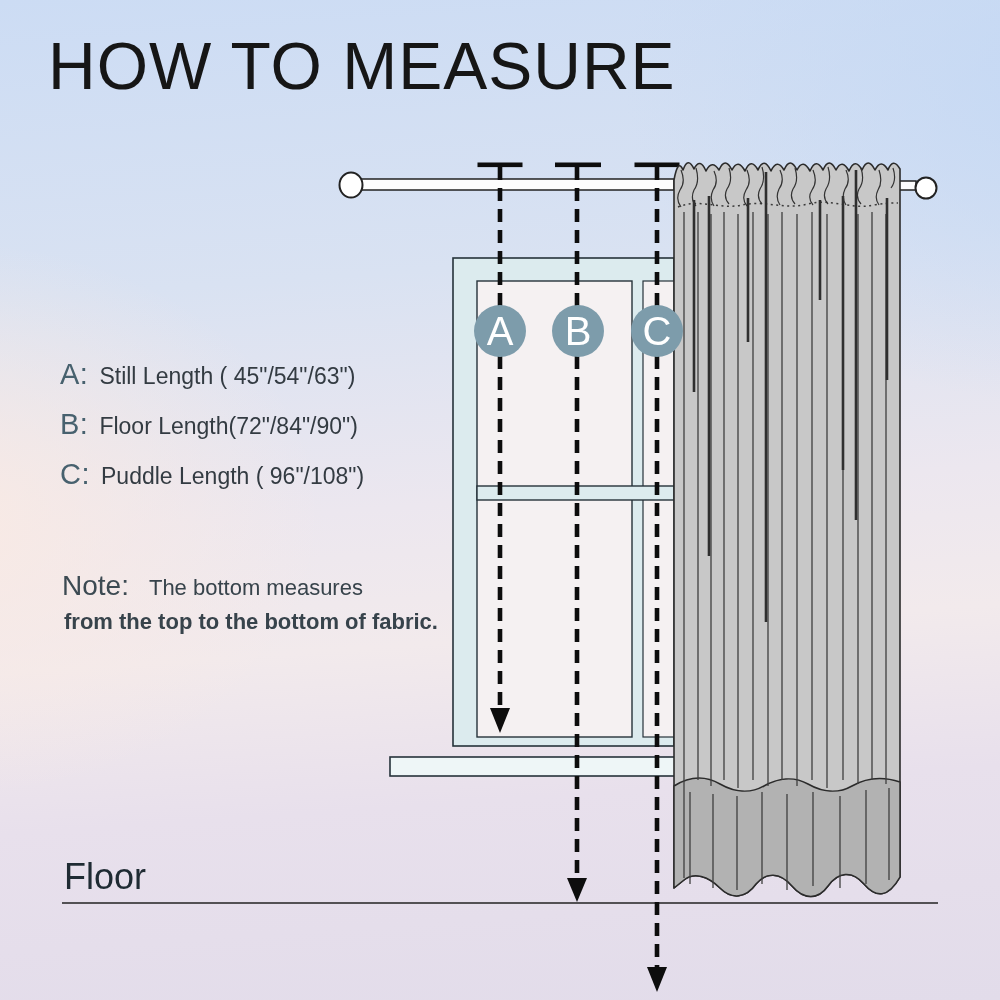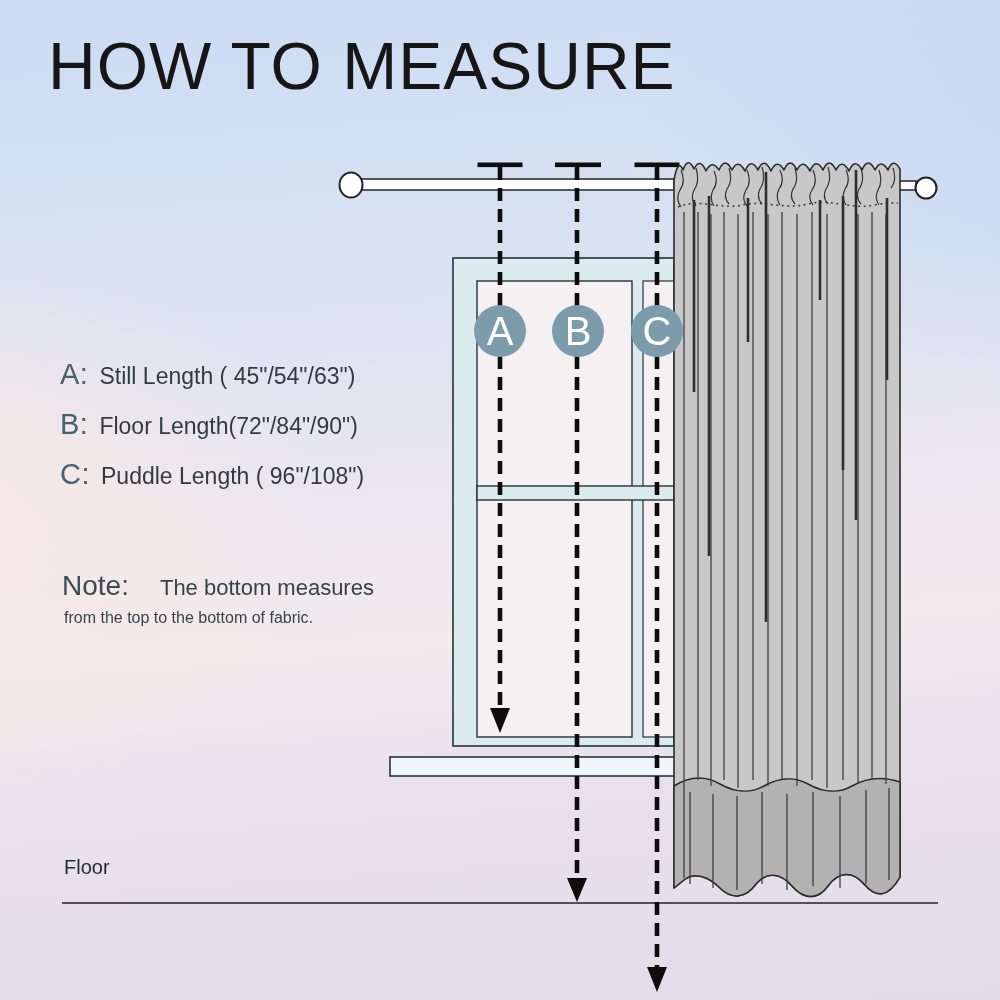--- a/index.html
+++ b/index.html
@@ -35,31 +35,31 @@
     position:absolute;left:60px;
     display:flex;align-items:baseline;gap:11px;white-space:nowrap;
   }
   .legend-key{font-size:29px;color:#47616e;letter-spacing:.5px;}
   .legend-label{font-size:23px;color:#333b42;}
   .legend-a{top:358px;}
   .legend-b{top:408px;}
   .legend-c{top:458px;}
   .note-line1{
     position:absolute;left:62px;top:570px;
-    display:flex;align-items:baseline;gap:31px;white-space:nowrap;
+    display:flex;align-items:baseline;gap:20px;white-space:nowrap;
   }
   .note-key{font-size:28px;color:#3c4a52;}
   .note-text{font-size:22px;color:#37434b;}
   .note-line2{
     position:absolute;left:64px;top:609px;
-    font-size:16px;color:#37434b;white-space:nowrap;
+    font-size:22px;color:#37434b;white-space:nowrap;font-weight:bold;
   }
   .floor-label{
     position:absolute;left:64px;top:856px;
-    font-size:20px;color:#1f2b33;
+    font-size:36px;color:#1f2b33;
   }
 </style>
 </head>
 <body>
 
 <div class="stage">
 
   <div class="title">HOW TO MEASURE</div>
 
   <svg class="diagram" width="1000" height="1000" viewBox="0 0 1000 1000">

